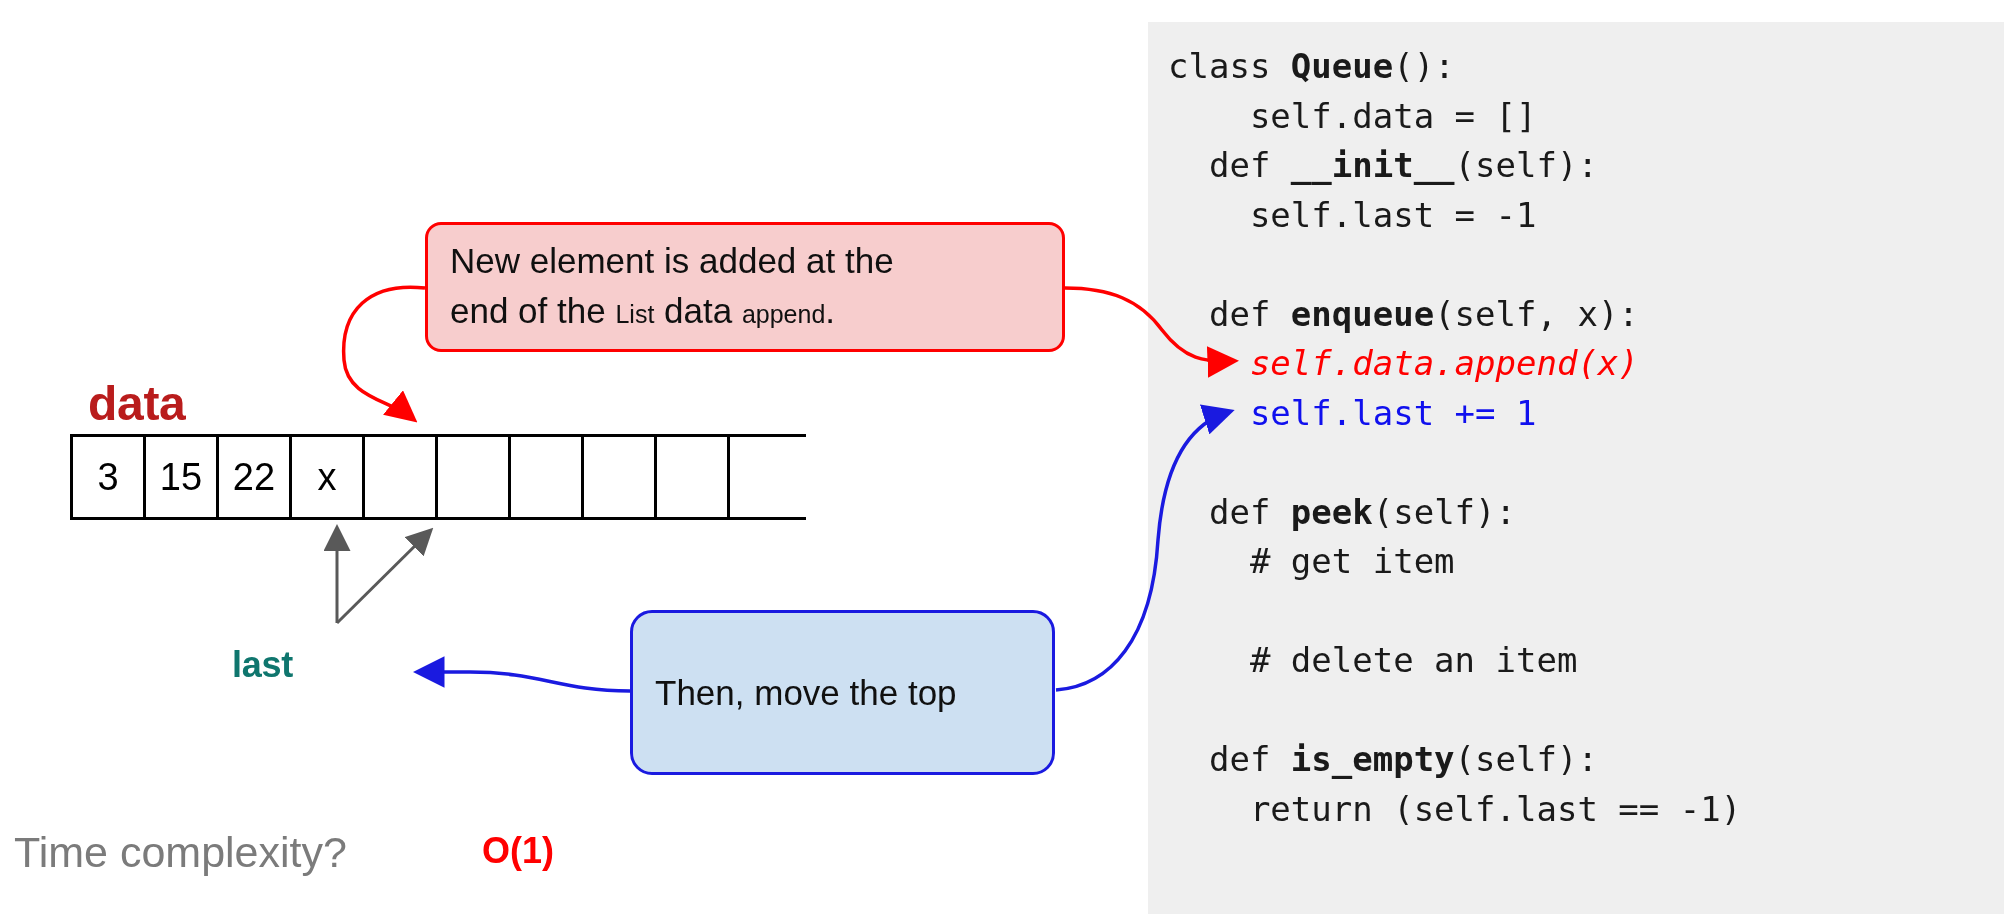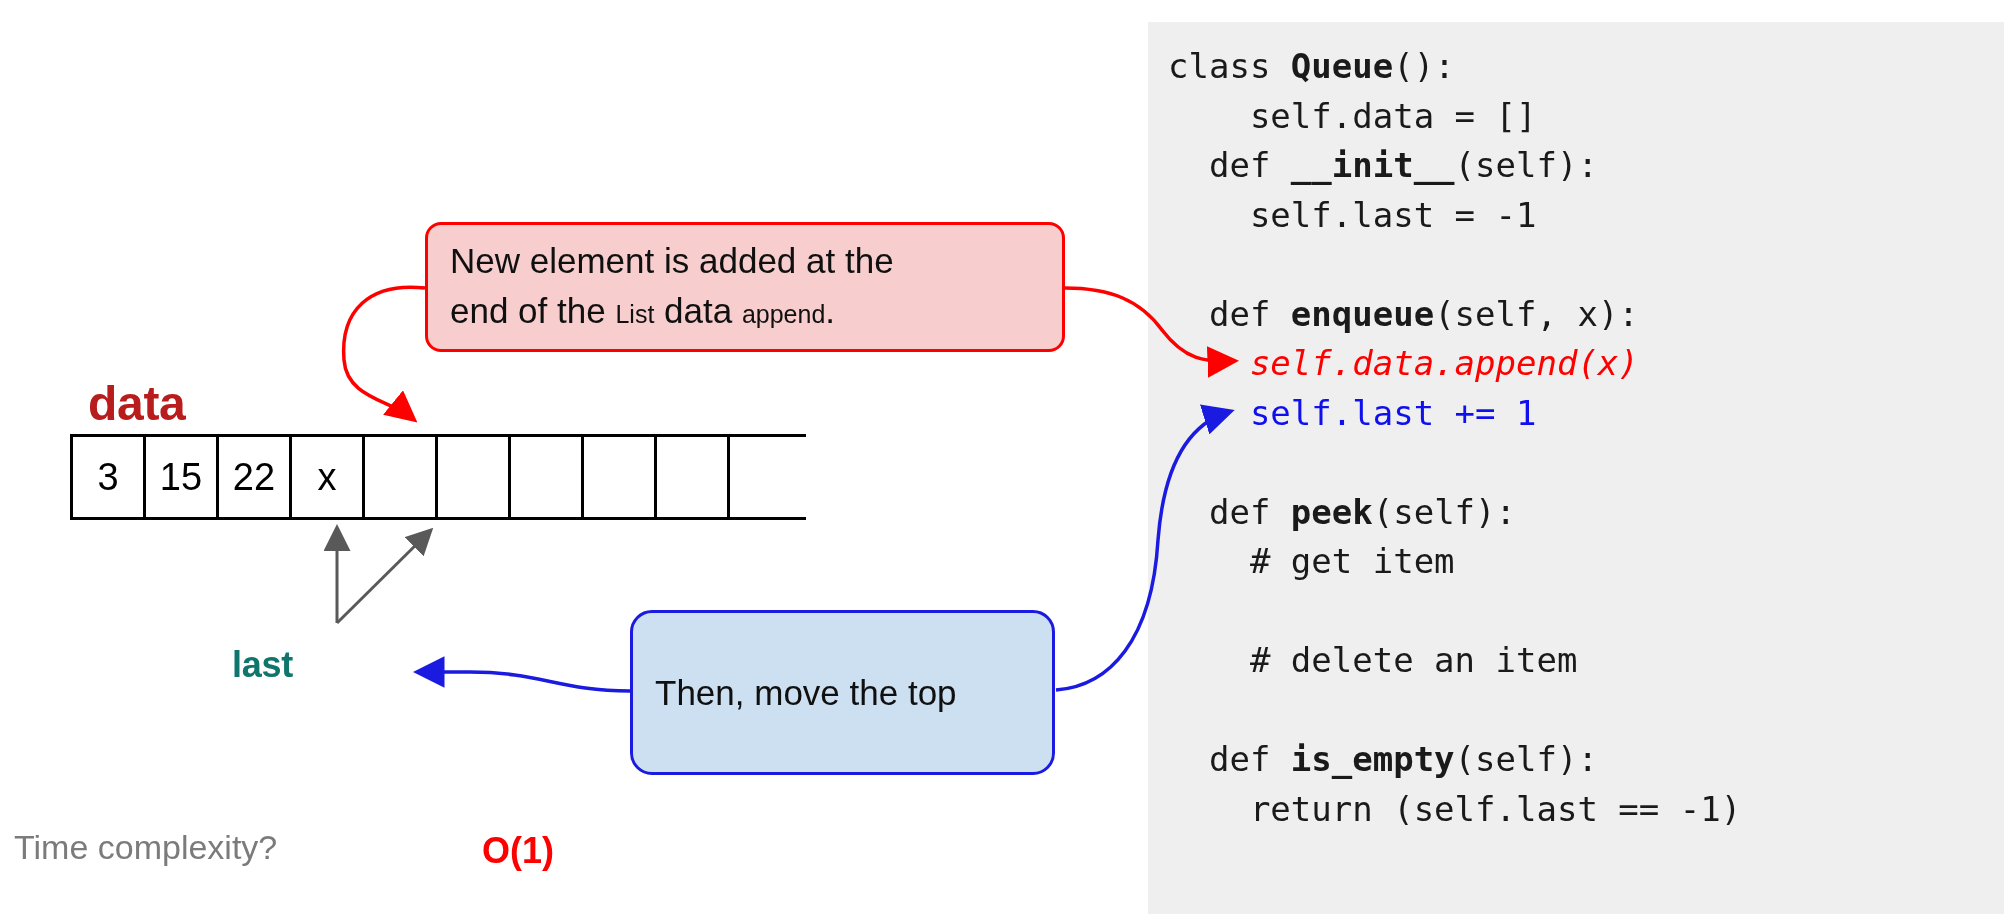--- a/index.html
+++ b/index.html
@@ -121,21 +121,21 @@
     border: 3px solid #1a1ae0;
     border-radius: 22px;
     padding: 0 22px;
   }
 
   
   .time-q {
     position: absolute;
     left: 14px;
     top: 828px;
-    font-size: 34px;
+    font-size: 43px;
     color: #7b7b7b;
   }
   .time-a {
     position: absolute;
     left: 482px;
     top: 830px;
     font-size: 36px;
     font-weight: bold;
     color: #ff0000;
   }

